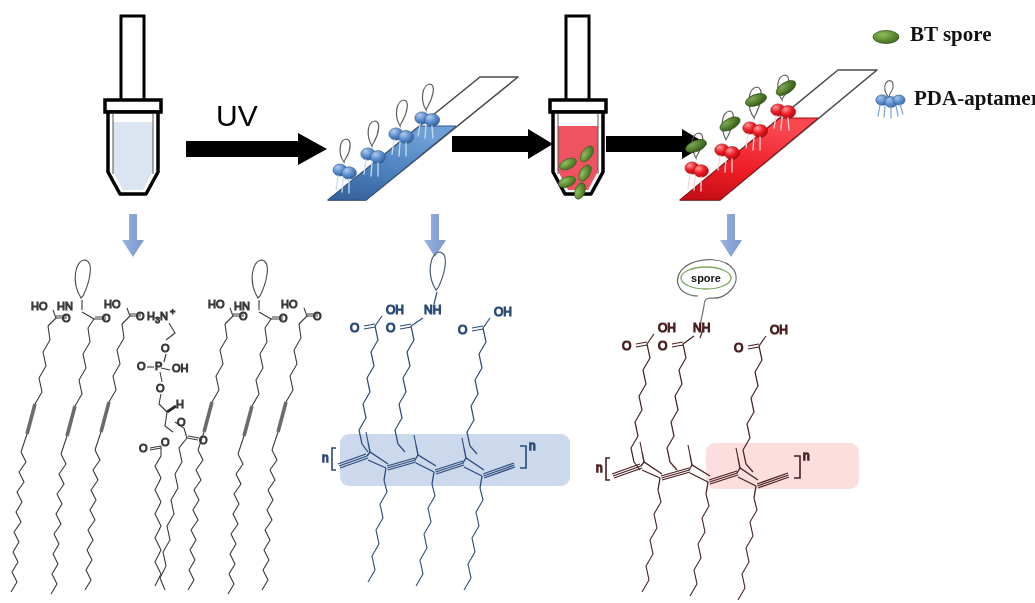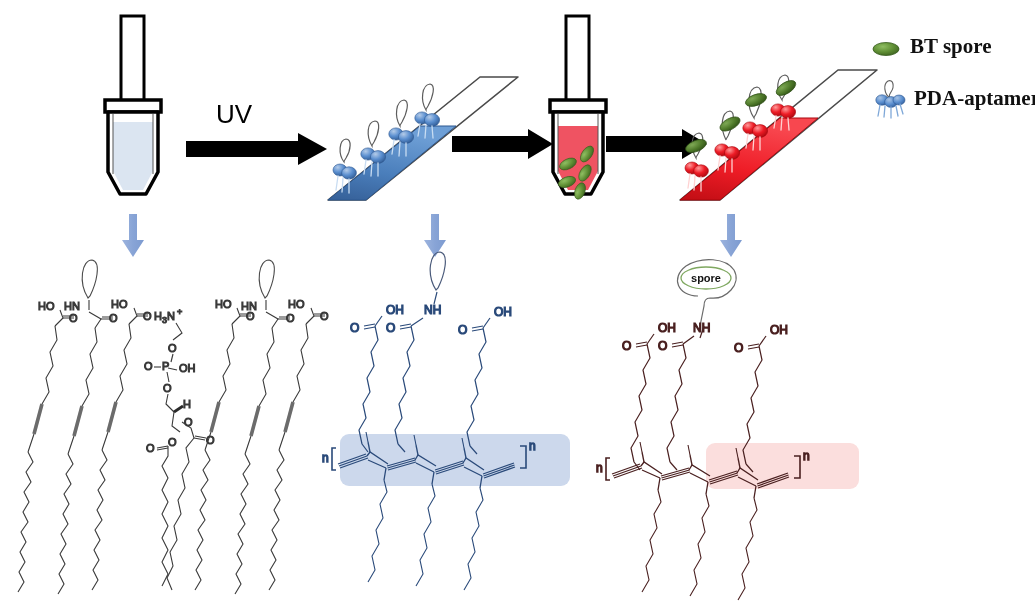--- a/index.html
+++ b/index.html
@@ -4,36 +4,36 @@
 <style>
   html,body{margin:0;padding:0;background:#ffffff;}
   body{width:1035px;height:603px;position:relative;overflow:hidden;
        font-family:"Liberation Sans", sans-serif;color:#000;}
   .stage{position:absolute;left:0;top:0;width:1035px;height:603px;}
   .abs{position:absolute;}
   svg{display:block;overflow:visible;}
   .lbl{position:absolute;font-family:"Liberation Serif", serif;font-weight:bold;
        font-size:21px;color:#111;white-space:nowrap;}
   .uvlbl{position:absolute;font-family:"Liberation Sans", sans-serif;
-         font-size:26px;color:#000;white-space:nowrap;}
+         font-size:30px;color:#000;white-space:nowrap;}
   .chem{font-family:"Liberation Sans", sans-serif;font-size:11px;fill:#222;}
   .chem-s{font-family:"Liberation Sans", sans-serif;font-size:9px;fill:#222;}
   .chem-b{font-family:"Liberation Sans", sans-serif;font-size:12px;fill:#1a2a4a;}
   .chem-r{font-family:"Liberation Sans", sans-serif;font-size:12px;fill:#2a1414;}
   .sporetxt{font-family:"Liberation Sans", sans-serif;font-size:11px;font-weight:bold;fill:#111;}
   .hl-blue{position:absolute;background:#ccd8ec;border-radius:9px;}
   .hl-pink{position:absolute;background:#fbdedd;border-radius:9px;}
 </style>
 </head>
 <body>
 
 <div class="stage">
 
   <div class="abs" style="left:870px;top:22px;">
-    <div class="abs" style="left:0px;top:12px;width:160px;height:30px;">
+    <div class="abs" style="left:0px;top:0px;width:160px;height:30px;">
       <svg width="36" height="28" style="position:absolute;left:0;top:2px;">
         <defs>
           <radialGradient id="spg" cx="38%" cy="32%" r="75%">
             <stop offset="0%" stop-color="#8fbe62"></stop>
             <stop offset="55%" stop-color="#5f8e34"></stop>
             <stop offset="100%" stop-color="#3d6220"></stop>
           </radialGradient>
         </defs>
         <ellipse cx="16" cy="13" rx="13" ry="6.5" fill="url(#spg)" stroke="#355a1c" stroke-width="0.8"></ellipse>
       </svg>
@@ -278,21 +278,21 @@
     <svg width="26" height="44">
       <path d="M9 0 L17 0 L17 26 L24 26 L13 43 L2 26 L9 26 Z" fill="url(#da1)"></path>
     </svg>
   </div>
   <div class="abs" style="left:718px;top:214px;">
     <svg width="26" height="44">
       <path d="M9 0 L17 0 L17 26 L24 26 L13 43 L2 26 L9 26 Z" fill="url(#da1)"></path>
     </svg>
   </div>
 
-  <div class="abs" style="left:16px;top:256px;">
+  <div class="abs" style="left:9px;top:256px;">
     <svg width="320" height="345">
       <g stroke="#3a3a3a" fill="none" stroke-width="1.1">
 
         <text class="chem" x="22" y="54">HO</text>
         <text class="chem" x="53" y="66">O</text>
         <path d="M44 54 L47 62 L39 70"></path>
         <path d="M47 62 L58 62 M47 60 L58 60"></path>
         <path d="M39 70 L41 84 L34 96 L37 110 L30 122 L33 136 L26 148"></path>
         <path d="M26 148 L18 178" stroke-width="3.6" stroke="#6b6b6b"></path>
         <path d="M18 178 L12 196" stroke-width="1.1"></path>

